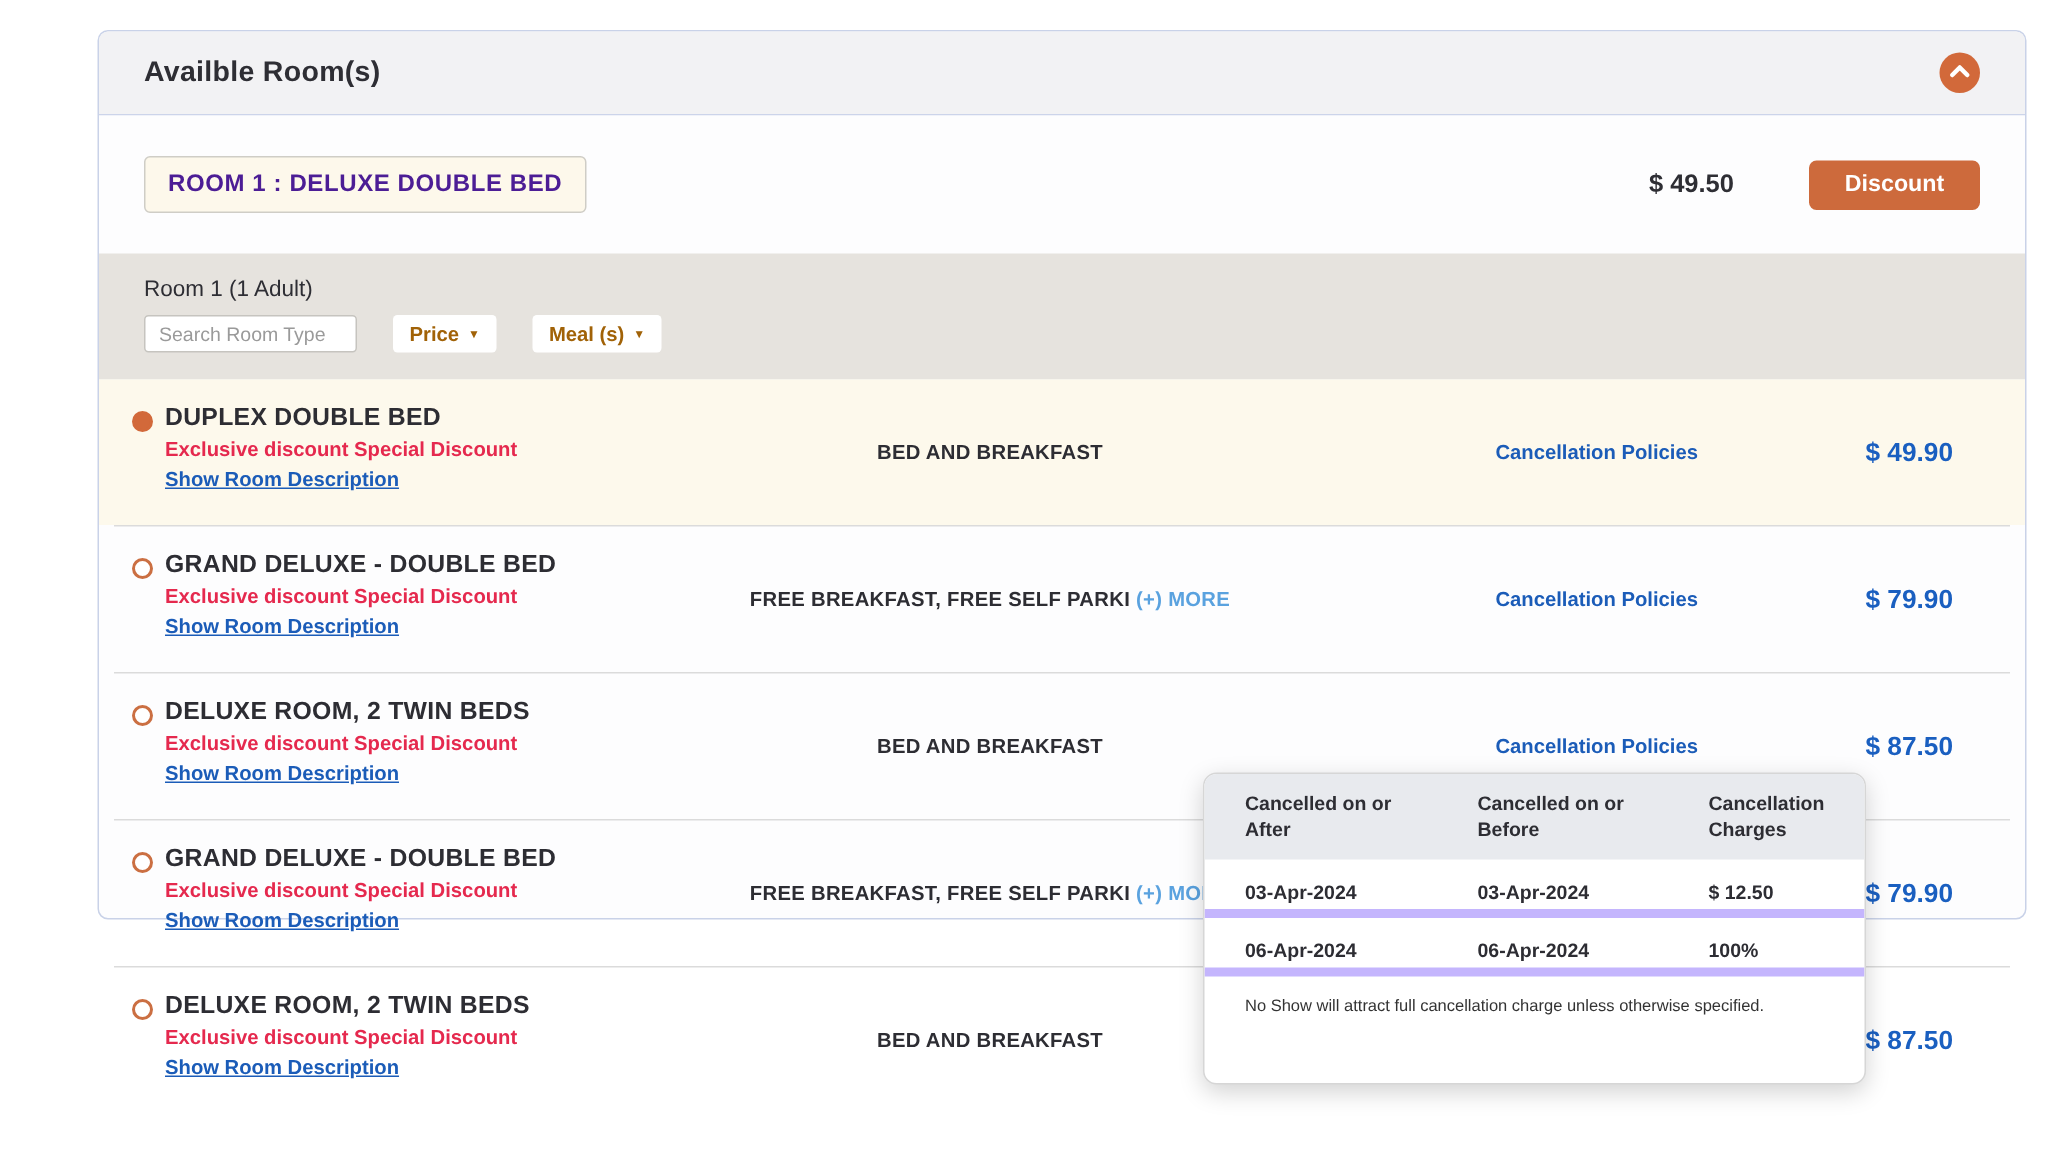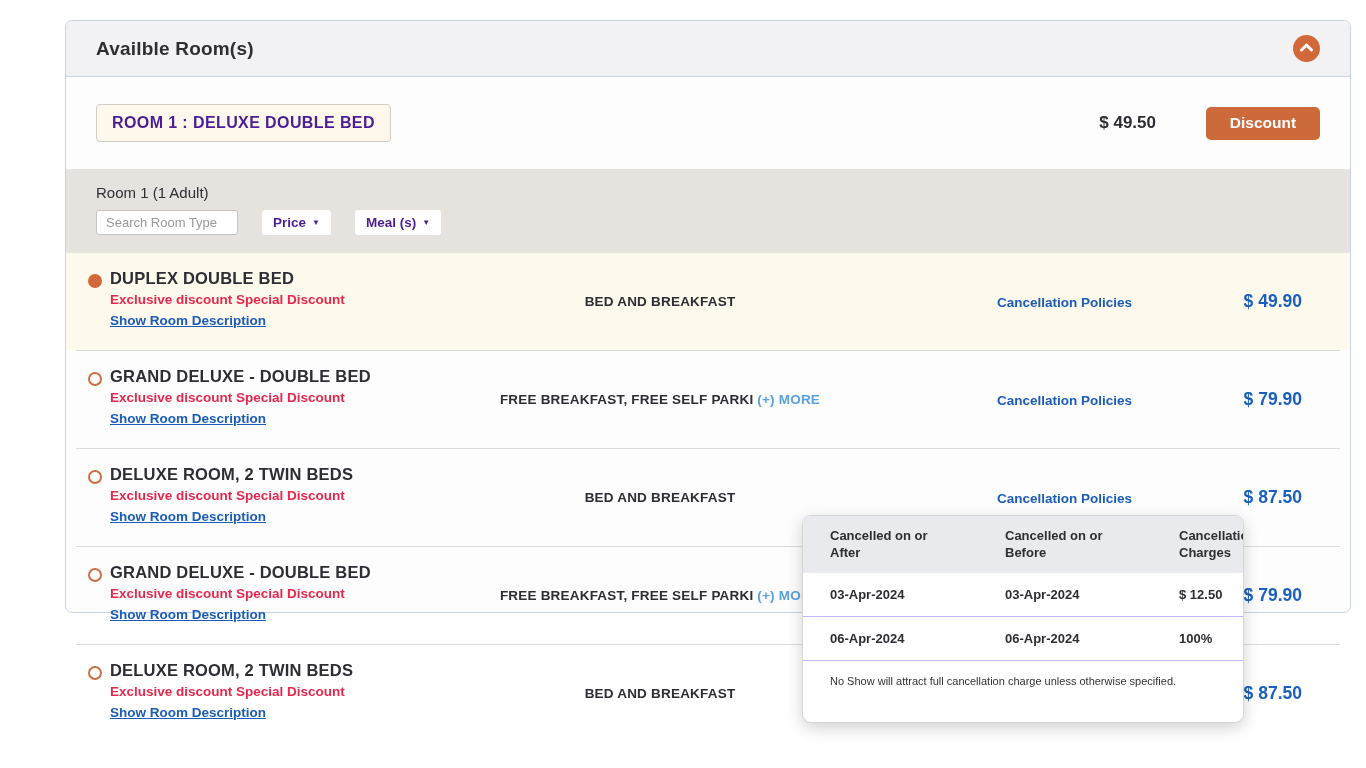--- a/index.html
+++ b/index.html
@@ -27,21 +27,21 @@
     cursor: pointer; font-family: "Liberation Sans", sans-serif; }
 
   
   .filters { height: 84px; background: #e6e3de; padding: 15px 30px 0; }
   .filters-title { font-size: 15px; color: #2e2e34; margin-bottom: 9px; }
   .filters-controls { display: flex; gap: 24px; }
   .search-input { width: 142px; height: 25px; border: 1px solid #c6c4bf; border-radius: 3px;
     padding: 0 9px; font-size: 13px; color: #444; font-family: "Liberation Sans", sans-serif; }
   .search-input::placeholder { color: #9a9a9a; }
   .filter-btn { height: 25px; background: #ffffff; border: none; border-radius: 3px;
-    padding: 0 11px; font-size: 13.5px; font-weight: bold; color: #4c1d95; cursor: pointer;
+    padding: 0 11px; font-size: 13.5px; font-weight: bold; color: #a16207; cursor: pointer;
     display: flex; align-items: center; gap: 6px; font-family: "Liberation Sans", sans-serif; }
   .caret { font-size: 8px; line-height: 1; }
 
   
   .room-row { display: flex; align-items: center; height: 97px; padding: 0 48px 0 14px; }
   .room-row.selected { background: #fdf9ec; }
   .divider { height: 1px; background: #dbdbdb; margin: 0 10px; }
   .col-radio { width: 30px; align-self: flex-start; padding-top: 21px; display: flex; justify-content: center; }
   .radio { width: 14px; height: 14px; border-radius: 50%; border: 2px solid #cb6f42;
     background: #ffffff; cursor: pointer; }
@@ -56,25 +56,25 @@
   .meal-more { color: #5aa2df; font-weight: 600; }
   .col-spacer { flex: 1; }
   .col-cancel { width: 230px; text-align: right; }
   .cancel-link { font-size: 13.5px; font-weight: 600; color: #1b5cb8; cursor: pointer; }
   .col-price { width: 170px; text-align: right; font-size: 17.5px; font-weight: bold; color: #1a5fc0; }
 
   
   .popup { position: absolute; left: 802px; top: 515px; width: 442px; height: 208px;
     background: #ffffff; border: 1px solid #d6d6d6; border-radius: 9px;
     box-shadow: 0 5px 16px rgba(0,0,0,0.18); z-index: 10; overflow: hidden; }
-  .popup-grid { display: grid; grid-template-columns: 155px 154px auto; padding-left: 27px; gap: 20px; }
+  .popup-grid { display: grid; grid-template-columns: 155px 154px auto; padding-left: 27px; }
   .popup-head { background: #e8eaee; padding-top: 11px; padding-bottom: 12px; }
   .popup-head .cell { font-size: 13px; font-weight: bold; color: #2d2d33; line-height: 17px;
     padding-right: 42px; }
-  .popup-row { padding-top: 14px; padding-bottom: 14px; border-bottom: 1px solid #c4b5fd; }
+  .popup-row { padding-top: 14px; padding-bottom: 4px; border-bottom: 6px solid #c4b5fd; }
   .popup-row .cell { font-size: 13px; font-weight: 600; color: #2d2d33; }
   .popup-notes { padding: 11px 15px 11px 27px; }
   .popup-note { font-size: 11px; color: #333333; line-height: 19px; }
 </style>
 </head>
 <body>
 
 <div class="card">
 
   <div class="card-header">

